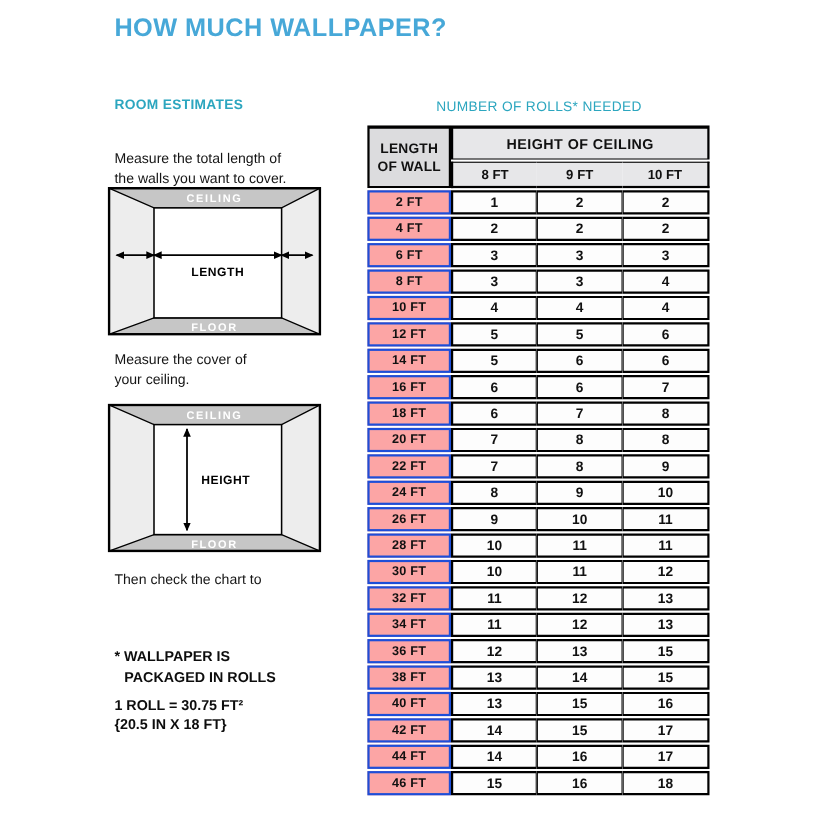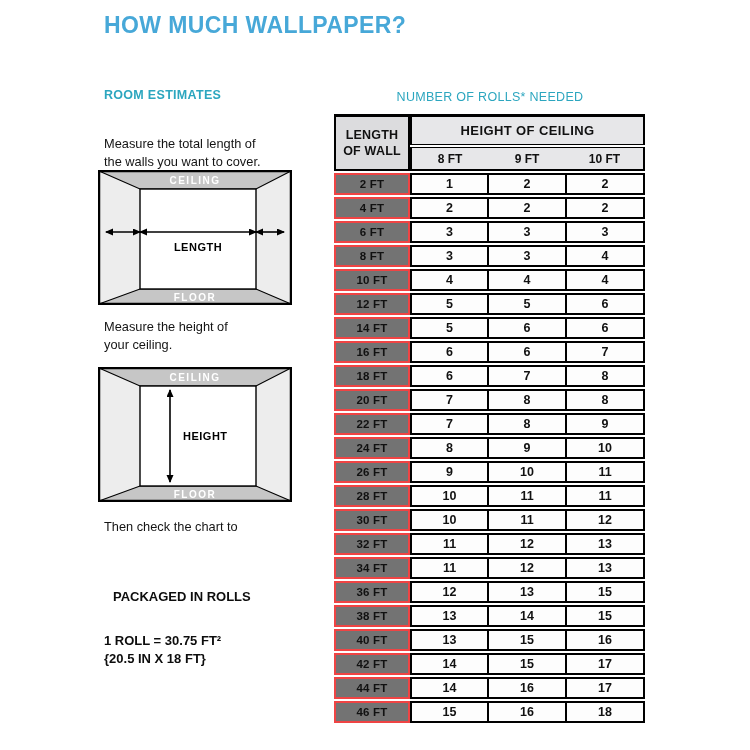--- a/index.html
+++ b/index.html
@@ -38,21 +38,21 @@
     background:#e7e7e9;border:2px solid #000;border-top-width:3px;border-bottom-width:1px;
     height:27px;font-size:13px;letter-spacing:.4px;
   }
   .sub-header{
     background:#e7e7e9;border-top:1px solid #000;border-bottom:2px solid #000;
     height:21px;font-size:12px;
   }
   .sub-header.sub-first{border-left:2px solid #000;}
   .sub-header.sub-last{border-right:2px solid #000;}
   .wall-cell{
-    background:#737373;border:2px solid #ef4444;height:18px;font-size:11.5px;letter-spacing:.2px;
+    background:#fca5a5;border:2px solid #1d4ed8;height:18px;font-size:11.5px;letter-spacing:.2px;
   }
   .data-cell{
     background:#fdfdfd;border-top:2px solid #000;border-bottom:2px solid #000;
     border-left:1px solid #000;border-right:1px solid #000;height:18px;font-size:12.5px;
   }
   .data-cell.first{border-left:2px solid #000;}
   .data-cell.last{border-right:2px solid #000;}
   svg text{font-family:"Liberation Sans",sans-serif;}
 </style>
 </head>
@@ -85,21 +85,21 @@
       <text x="97" y="131" text-anchor="middle" font-size="10" font-weight="bold" fill="#ffffff" letter-spacing="1.5">FLOOR</text>
       <g stroke="#000" stroke-width="1.6">
         <line x1="8" y1="62" x2="42" y2="62" marker-start="url(#ah)" marker-end="url(#ah)"></line>
         <line x1="42" y1="62" x2="158" y2="62" marker-start="url(#ah)" marker-end="url(#ah)"></line>
         <line x1="158" y1="62" x2="186" y2="62" marker-start="url(#ah)" marker-end="url(#ah)"></line>
       </g>
       <text x="100" y="81" text-anchor="middle" font-size="11" font-weight="bold" fill="#000" letter-spacing=".5">LENGTH</text>
     </svg>
 
     <div class="para" style="top:230px;">
-      <div>Measure the height of</div>
+      <div>Measure the cover of</div>
       <div>your ceiling.</div>
     </div>
 
     <svg class="diagram" style="top:279px;" viewBox="0 0 194 135">
       <rect x="1" y="1" width="192" height="133" fill="#ededed" stroke="none"></rect>
       <polygon points="1,1 193,1 158,19 42,19" fill="#c6c6c6" stroke="#000" stroke-width="1.2"></polygon>
       <polygon points="42,119 158,119 193,134 1,134" fill="#c6c6c6" stroke="#000" stroke-width="1.2"></polygon>
       <rect x="42" y="19" width="116" height="100" fill="#ffffff" stroke="#000" stroke-width="1.4"></rect>
       <rect x="1" y="1" width="192" height="133" fill="none" stroke="#000" stroke-width="2.5"></rect>
       <text x="97" y="14" text-anchor="middle" font-size="10" font-weight="bold" fill="#ffffff" letter-spacing="1.5">CEILING</text>
@@ -108,20 +108,21 @@
         <line x1="72" y1="23" x2="72" y2="115" marker-start="url(#ah)" marker-end="url(#ah)"></line>
       </g>
       <text x="85" y="73" text-anchor="start" font-size="11" font-weight="bold" fill="#000" letter-spacing=".5">HEIGHT</text>
     </svg>
 
     <div class="para" style="top:430px;">
       <div>Then check the chart to</div>
     </div>
 
     <div class="note" style="top:499px;">
+      <div>* WALLPAPER IS</div>
       <div class="indent">PACKAGED IN ROLLS</div>
     </div>
 
     <div class="rollspec" style="top:544px;">
       <div>1 ROLL = 30.75 FT²</div>
       <div>{20.5 IN X 18 FT}</div>
     </div>
   </div>
 
   <div class="table-wrap">

